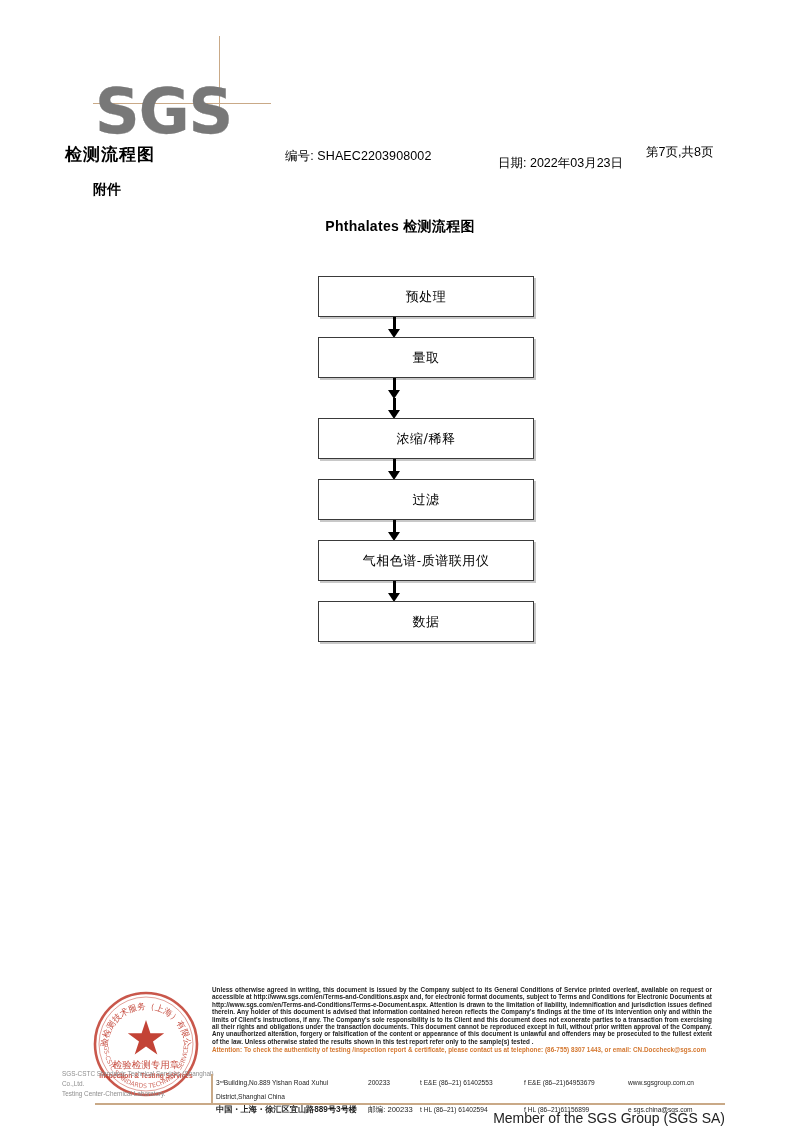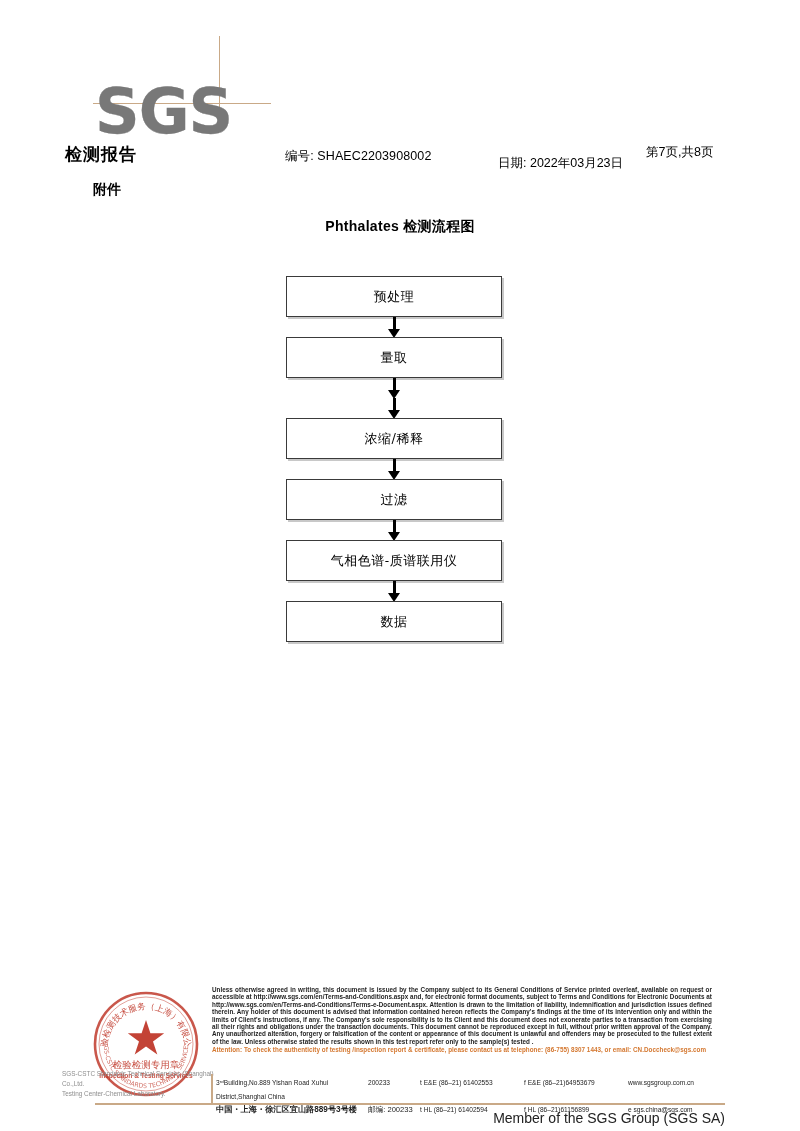--- a/index.html
+++ b/index.html
@@ -122,20 +122,21 @@
     border: 1px solid #3a3a3a;
     background: #ffffff;
     box-shadow: 2px 2px 0 0 #c8c8c8;
     display: flex;
     align-items: center;
     justify-content: center;
     font-size: 13px;
     letter-spacing: 0.5px;
     box-sizing: border-box;
     font-family: "DejaVu Serif", "Liberation Serif", serif;
+    margin-left: 32px;
   }
   .flow-arrow {
     position: relative;
     width: 216px;
     height: 20px;
   }
   .flow-arrow .shaft {
     position: absolute;
     left: 50%;
     margin-left: -1.5px;
@@ -246,21 +247,21 @@
 <body>
 
 <div class="page">
 
   <div class="logo-block">
     <div class="logo-hline"></div>
     <div class="logo-vline"></div>
     <div class="logo-text">SGS</div>
   </div>
 
-  <div class="doc-title">检测报告</div>
+  <div class="doc-title">检测流程图</div>
   <div class="hdr-no">编号: SHAEC2203908002</div>
   <div class="hdr-date">日期: 2022年03月23日</div>
   <div class="hdr-page">第7页,共8页</div>
   <div class="attachment">附件</div>
 
   <div class="flow-title">Phthalates 检测流程图</div>
 
   <div class="flow">
     <div class="flow-node">预处理</div>
     <div class="flow-arrow">

